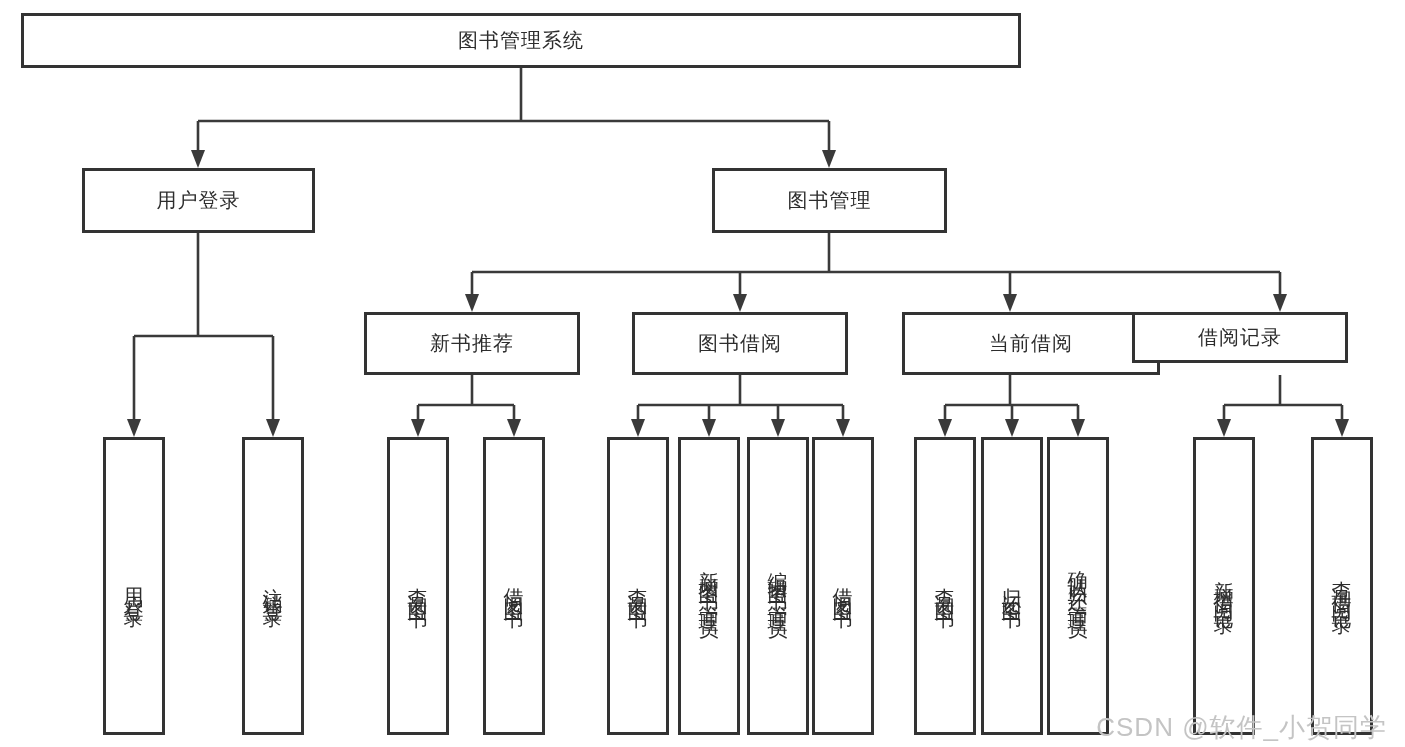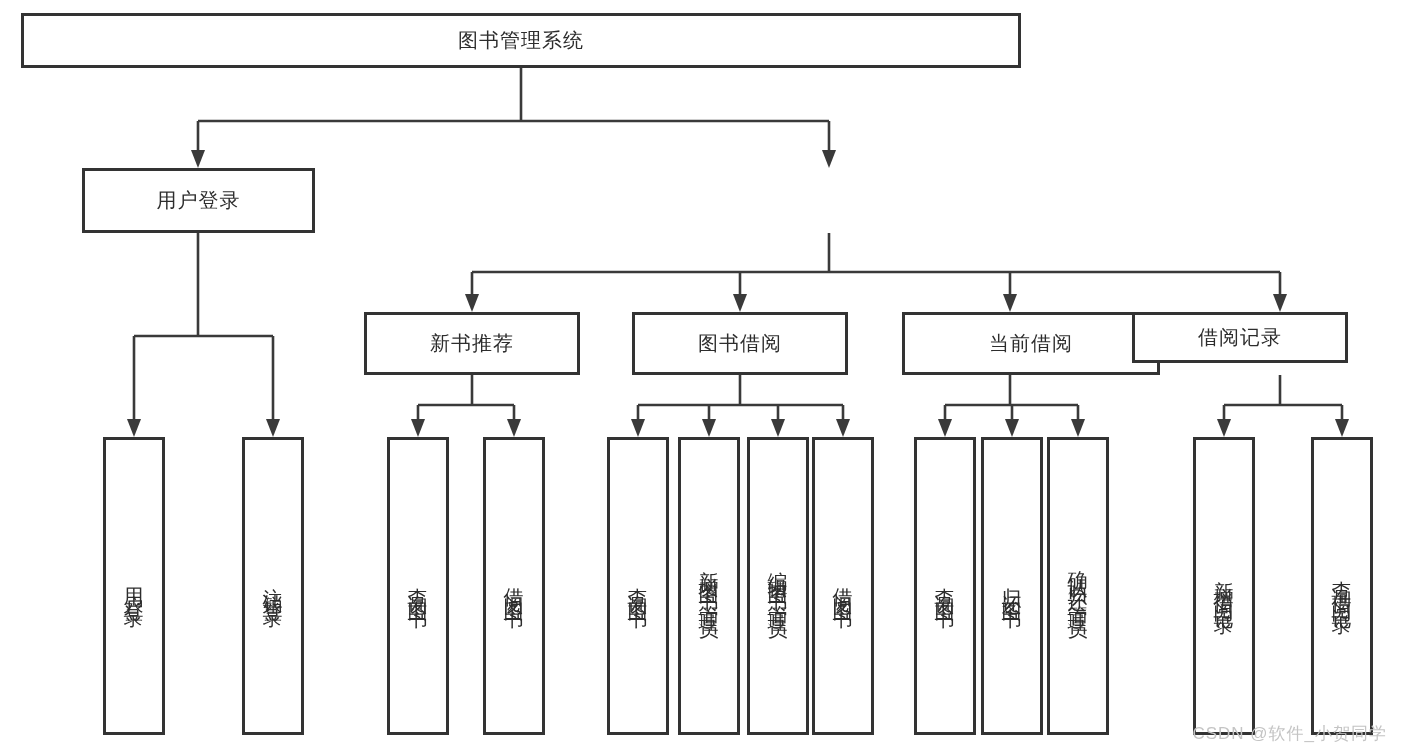--- a/index.html
+++ b/index.html
@@ -55,21 +55,21 @@
     writing-mode:vertical-rl;
     text-orientation:mixed;
     font-size:20px;
     letter-spacing:7px;
     line-height:1;
   }
   .watermark{
     position:absolute;
     right:18px;
     bottom:2px;
-    font-size:17px;
+    font-size:26px;
     color:var(--watermark);
     letter-spacing:1px;
     z-index:3;
     white-space:nowrap;
   }
 </style>
 </head>
 <body>
 
 <div class="canvas">
@@ -132,20 +132,21 @@
     <line x1="1224" y1="405" x2="1342" y2="405"></line>
     <line x1="1224" y1="405" x2="1224" y2="423"></line>
     <polygon points="1217,419 1231,419 1224,437"></polygon>
     <line x1="1342" y1="405" x2="1342" y2="423"></line>
     <polygon points="1335,419 1349,419 1342,437"></polygon>
   </svg>
 
   <div class="node node-h" style="left:21px;top:13px;width:1000px;height:55px;">图书管理系统</div>
 
   <div class="node node-h" style="left:82px;top:168px;width:233px;height:65px;">用户登录</div>
+  <div class="node node-h" style="left:712px;top:168px;width:235px;height:65px;">图书管理</div>
 
   <div class="node node-h" style="left:364px;top:312px;width:216px;height:63px;text-align:right;">新书推荐</div>
   <div class="node node-h" style="left:632px;top:312px;width:216px;height:63px;">图书借阅</div>
   <div class="node node-h" style="left:902px;top:312px;width:258px;height:63px;">当前借阅</div>
   <div class="node node-h" style="left:1132px;top:312px;width:216px;height:51px;">借阅记录</div>
 
   <div class="node node-v" style="left:103px;top:437px;width:62px;height:298px;">
     <span class="vtext">用户登录</span>
   </div>
   <div class="node node-v" style="left:242px;top:437px;width:62px;height:298px;">

